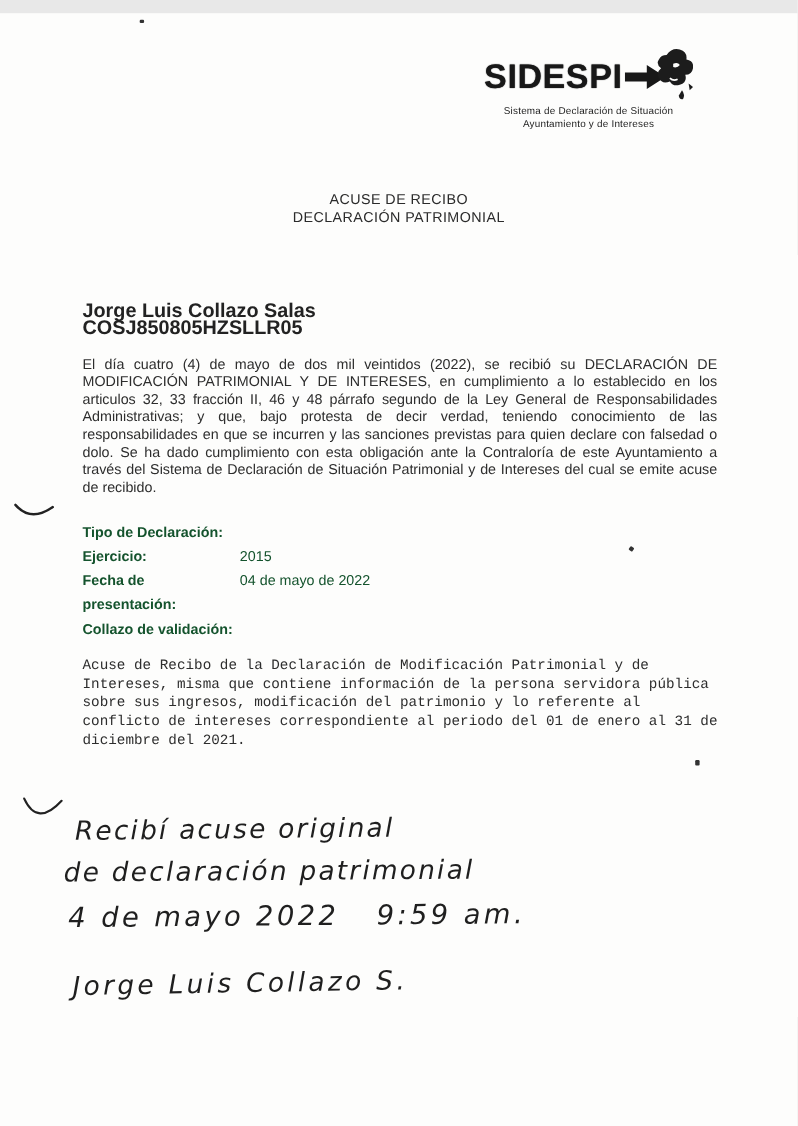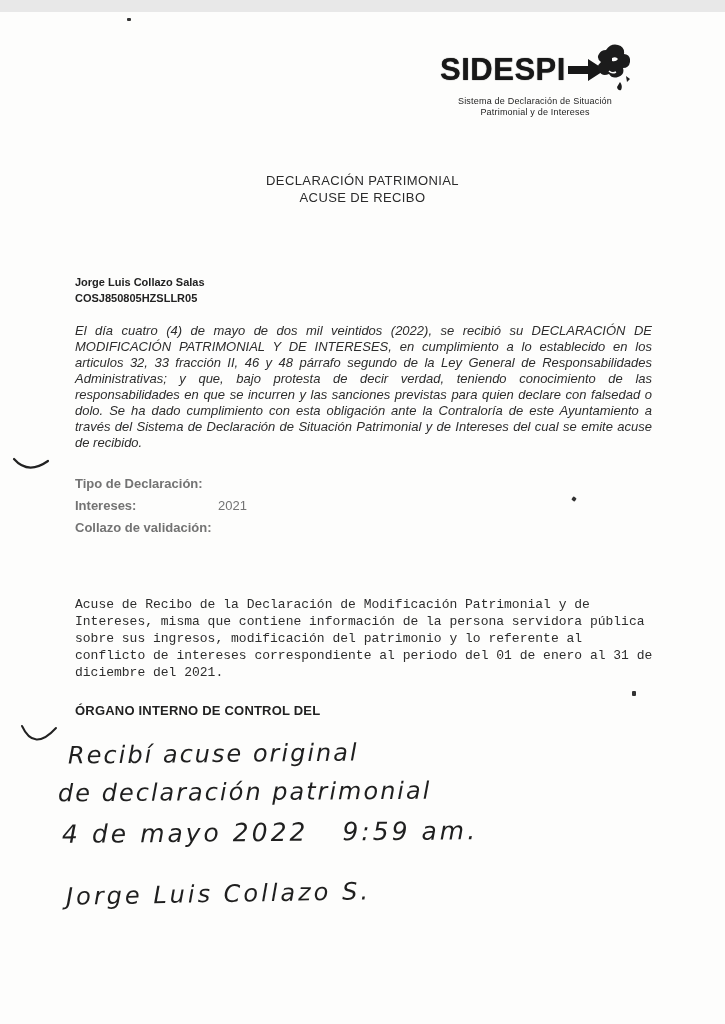--- a/index.html
+++ b/index.html
@@ -58,53 +58,52 @@
     font-size: 13px;
     line-height: 17px;
     letter-spacing: 0.4px;
     color: #2b2b2b;
   }
   
   .declarant {
     position: absolute;
     left: 75px;
     top: 262px;
-    font-size: 11px;
+    font-size: 18px;
     font-weight: bold;
     line-height: 16px;
     color: #222;
   }
   
   .para {
     position: absolute;
     left: 75px;
     width: 577px;
     font-size: 13px;
     line-height: 16px;
     color: #2d2d2d;
   }
   .para-1 {
     top: 311px;
     text-align: justify;
-    font-style: italic;
   }
   .para-2 {
     top: 584px;
     line-height: 17px;
     width: 584px;
     text-align: left;
     font-family: Liberation Mono, monospace;
   }
   
   .fields {
     position: absolute;
     left: 75px;
     top: 461px;
     font-size: 13px;
-    color: #737373;
+    color: #14532d;
   }
   .field-row {
     display: flex;
     line-height: 22px;
   }
   .field-label {
     width: 143px;
     font-weight: bold;
     flex: 0 0 auto;
   }
@@ -157,56 +156,59 @@
         <path d="M0 26 h20 v-7 l17 11 -17 11 v-7 h-20 z" fill="#181818"></path>
         <path d="M38 10 q5 -7 12 -5 q7 2 6 9 q7 1 6 8 q-1 6 -7 6 q2 7 -5 9 q-6 2 -9 -3 q-7 3 -10 -3 q-3 -5 2 -9 q-5 -4 -2 -8 q2 -4 7 -4 z" fill="#1c1c1c"></path>
         <path d="M44 18 q4 -2 6 1 q-2 3 -6 2 z" fill="#fdfdfc"></path>
         <path d="M41 31 q3 3 7 1" stroke="#fdfdfc" stroke-width="1.6" fill="none"></path>
         <path d="M52 42 q3 4 1 8 q-3 1 -4 -3 z" fill="#1c1c1c"></path>
         <path d="M58 36 l4 3 -3 3 z" fill="#1c1c1c"></path>
       </svg>
     </div>
     <div class="logo-tagline">
       <div>Sistema de Declaración de Situación</div>
-      <div>Patrimonial y de Intereses</div>
+      <div>Ayuntamiento y de Intereses</div>
     </div>
   </div>
 
   <div class="doc-title">
+    <div>ACUSE DE RECIBO</div>
     <div>DECLARACIÓN PATRIMONIAL</div>
-    <div>ACUSE DE RECIBO</div>
   </div>
 
   <div class="declarant">
     <div>Jorge Luis Collazo Salas</div>
     <div>COSJ850805HZSLLR05</div>
   </div>
 
   <div class="para para-1">El día cuatro (4) de mayo de dos mil veintidos (2022), se recibió su DECLARACIÓN DE MODIFICACIÓN PATRIMONIAL Y DE INTERESES, en cumplimiento a lo establecido en los articulos 32, 33 fracción II, 46 y 48 párrafo segundo de la Ley General de Responsabilidades Administrativas; y que, bajo protesta de decir verdad, teniendo conocimiento de las responsabilidades en que se incurren y las sanciones previstas para quien declare con falsedad o dolo. Se ha dado cumplimiento con esta obligación ante la Contraloría de este Ayuntamiento a través del Sistema de Declaración de Situación Patrimonial y de Intereses del cual se emite acuse de recibido.</div>
 
   <svg class="pen-mark pen-mark-1" width="42" height="26" viewBox="0 0 42 26" aria-hidden="true">
     <path d="M4 7 Q 18 23, 38 9" stroke="#222" stroke-width="2.2" fill="none" stroke-linecap="round"></path>
   </svg>
 
   <div class="fields">
     <div class="field-row">
       <span class="field-label">Tipo de Declaración:</span>
     </div>
     <div class="field-row">
-      <span class="field-label">Intereses:</span>
-      <span class="field-value">2021</span>
+      <span class="field-label">Ejercicio:</span>
+      <span class="field-value">2015</span>
+    </div>
+    <div class="field-row">
+      <span class="field-label">Fecha de presentación:</span>
+      <span class="field-value">04 de mayo de 2022</span>
     </div>
     <div class="field-row">
       <span class="field-label">Collazo de validación:</span>
     </div>
   </div>
 
   <div class="para para-2">Acuse de Recibo de la Declaración de Modificación Patrimonial y de Intereses, misma que contiene información de la persona servidora pública sobre sus ingresos, modificación del patrimonio y lo referente al conflicto de intereses correspondiente al periodo del 01 de enero al 31 de diciembre del 2021.</div>
 
-  <div class="organo-heading">ÓRGANO INTERNO DE CONTROL DEL</div>
 
   <svg class="pen-mark pen-mark-2" width="46" height="44" viewBox="0 0 46 44" aria-hidden="true">
     <path d="M6 14 Q 18 40, 40 16" stroke="#222" stroke-width="2" fill="none" stroke-linecap="round"></path>
   </svg>
 
   <div class="handwriting hw-1">Recibí acuse original</div>
   <div class="handwriting hw-2">de declaración patrimonial</div>
   <div class="handwriting hw-3">
     <span>4 de mayo 2022</span><span class="hw-time">9:59 am.</span>
   </div>

